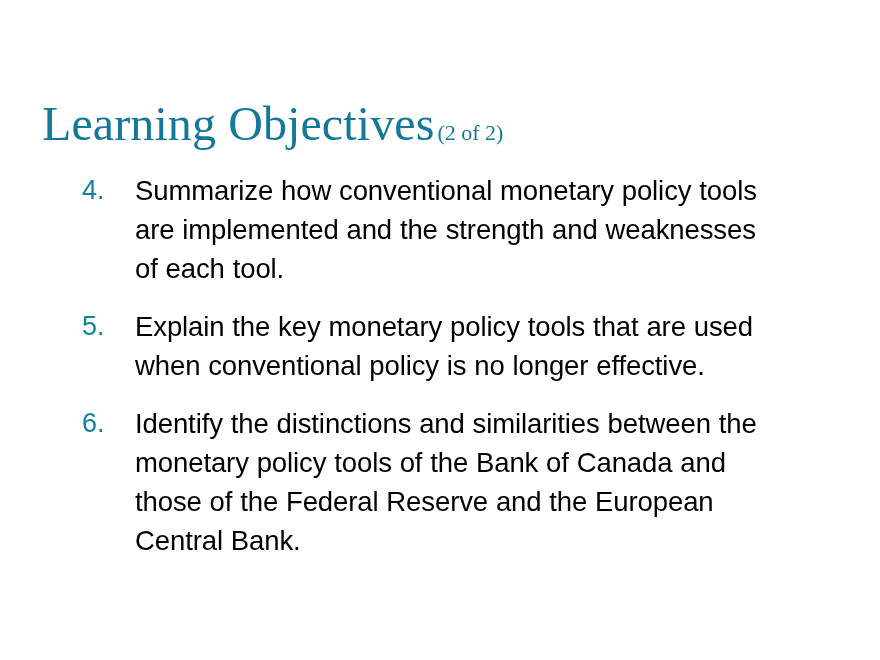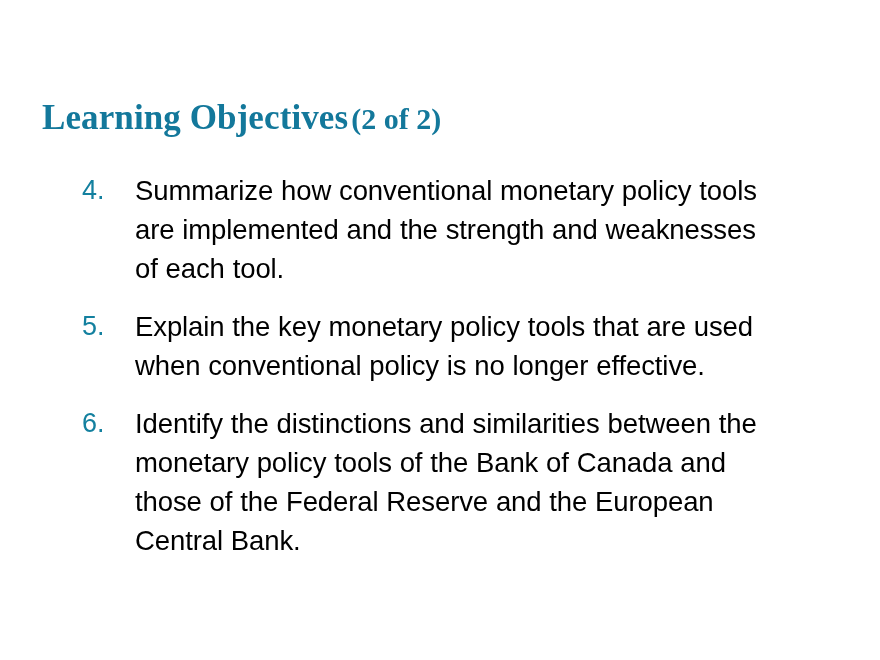--- a/index.html
+++ b/index.html
@@ -27,27 +27,27 @@
   .slide-title {
     position: absolute;
     left: 42px;
     top: 79px;
     white-space: nowrap;
     font-family: "Liberation Serif", serif;
     color: #13789b;
     line-height: 1.0;
   }
   .slide-title .title-main {
-    font-size: 35px;
-    font-weight: bold;
+    font-size: 48px;
+    font-weight: normal;
     letter-spacing: 0.1px;
   }
   .slide-title .title-suffix {
-    font-size: 30px;
-    font-weight: bold;
+    font-size: 22px;
+    font-weight: normal;
     letter-spacing: 0px;
     padding-left: 3px;
   }
 
   
   .objectives {
     position: absolute;
     left: 42px;
     top: 155px;
     width: 800px;

